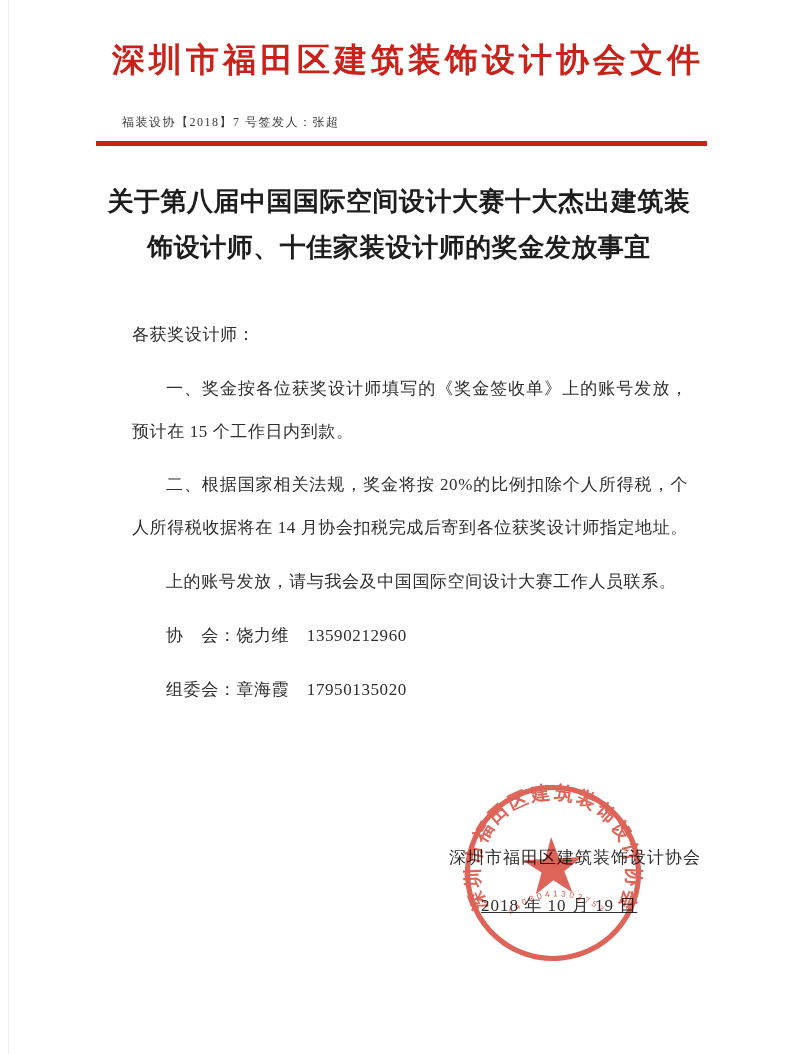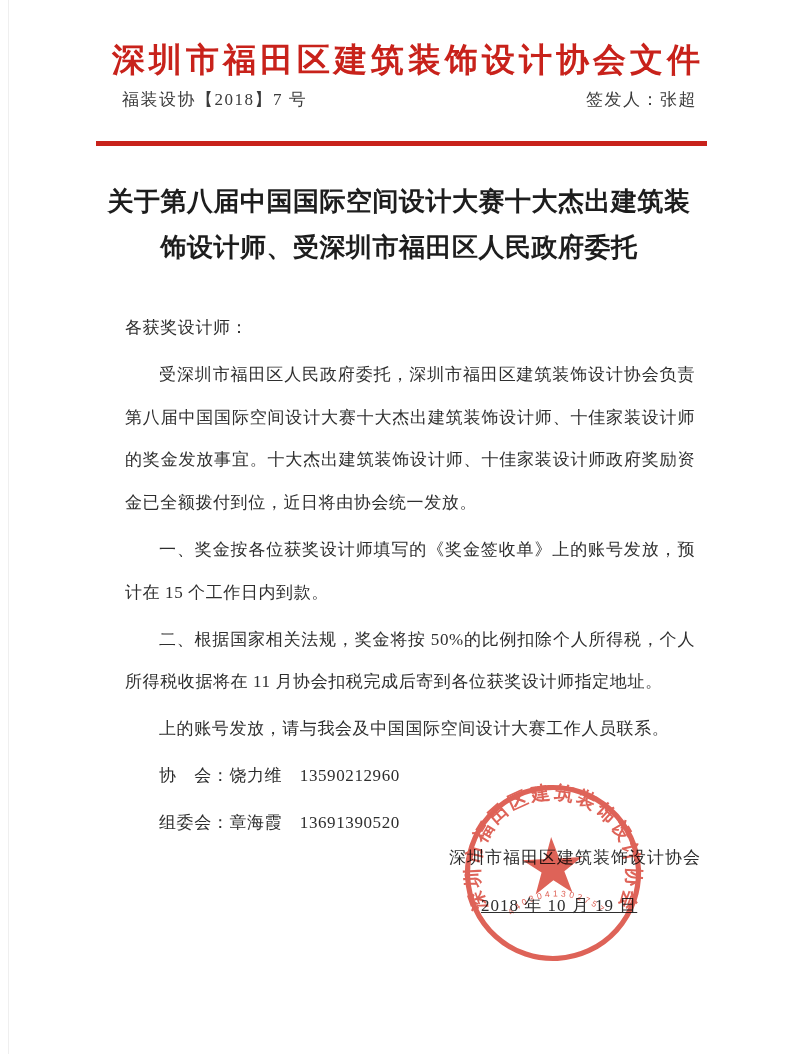--- a/index.html
+++ b/index.html
@@ -25,43 +25,43 @@
     position:absolute;top:38px;left:0;right:0;
     text-align:center;
     color:var(--header_red);
     font-size:33px;font-weight:bold;
     letter-spacing:4px;
     font-family:"Liberation Serif","DejaVu Serif",serif;
     white-space:nowrap;
     padding-left:24px;
   }
   .meta-row{
-    position:absolute;top:88px;left:122px;width:575px;
-    display:flex;justify-content:space-between;align-items:baseline;
-    font-size:17px;letter-spacing:1.5px;color:#3a3a3a;
+    position:absolute;top:114px;left:122px;width:575px;
+    display:flex;justify-content:flex-start;align-items:baseline;
+    font-size:12px;letter-spacing:1.5px;color:#3a3a3a;
   }
   .red-rule{
     position:absolute;top:141px;left:96px;width:611px;height:5px;
     background:var(--header_red);
   }
   .doc-title{
     position:absolute;top:178px;left:0;right:0;margin:0;
     text-align:center;
     font-family:"Liberation Sans","DejaVu Sans",sans-serif;
     font-weight:bold;color:#1d1d1d;
     font-size:26px;line-height:46px;letter-spacing:0.5px;
   }
   .doc-title .title-line{display:block;padding-left:6px;}
   .body-block{
     position:absolute;top:303px;left:121px;width:578px;
     font-size:17px;line-height:42.8px;letter-spacing:0.6px;
     color:var(--body_text);
     text-align:justify;
   }
-  .body-block p{margin:4px;}
+  .body-block p{margin:11px;}
   .body-block .para{text-indent:2em;}
   .sig-org{
     position:absolute;top:846px;left:449px;
     font-size:17px;letter-spacing:1px;color:var(--body_text);
     white-space:nowrap;
   }
   .sig-date{
     position:absolute;top:894px;left:481px;
     font-size:17px;letter-spacing:1px;color:var(--body_text);
     white-space:nowrap;
@@ -96,31 +96,30 @@
 
   <div class="meta-row">
     <span>福装设协【2018】7 号</span>
     <span>签发人：张超</span>
   </div>
 
   <div class="red-rule"></div>
 
   <h1 class="doc-title">
     <span class="title-line">关于第八届中国国际空间设计大赛十大杰出建筑装</span>
-    <span class="title-line">饰设计师、受深圳市福田区人民政府委托</span>
+    <span class="title-line">饰设计师、十佳家装设计师的奖金发放事宜</span>
   </h1>
 
   <div class="body-block">
     <p class="salutation">各获奖设计师：</p>
-    <p class="para">受深圳市福田区人民政府委托，深圳市福田区建筑装饰设计协会负责第八届中国国际空间设计大赛十大杰出建筑装饰设计师、十佳家装设计师的奖金发放事宜。十大杰出建筑装饰设计师、十佳家装设计师政府奖励资金已全额拨付到位，近日将由协会统一发放。</p>
     <p class="para">一、奖金按各位获奖设计师填写的《奖金签收单》上的账号发放，预计在 15 个工作日内到款。</p>
-    <p class="para">二、根据国家相关法规，奖金将按 50%的比例扣除个人所得税，个人所得税收据将在 11 月协会扣税完成后寄到各位获奖设计师指定地址。</p>
+    <p class="para">二、根据国家相关法规，奖金将按 20%的比例扣除个人所得税，个人所得税收据将在 14 月协会扣税完成后寄到各位获奖设计师指定地址。</p>
     <p class="para">上的账号发放，请与我会及中国国际空间设计大赛工作人员联系。</p>
     <p class="para">协　会：饶力维　13590212960</p>
-    <p class="para">组委会：章海霞　13691390520</p>
+    <p class="para">组委会：章海霞　17950135020</p>
   </div>
 
   <div class="sig-org">深圳市福田区建筑装饰设计协会</div>
 
   <div class="sig-date">2018 年 10 月 19 日</div>
 
   <svg class="seal" viewBox="0 0 200 200" aria-hidden="true">
     <circle class="ring" cx="100" cy="100" r="90"></circle>
     <polygon class="star" points="100,62 107.4,84.8 131.4,84.8 112,98.9 119.4,121.7 100,107.6 80.6,121.7 88,98.9 68.6,84.8 92.6,84.8"></polygon>
     <defs>

